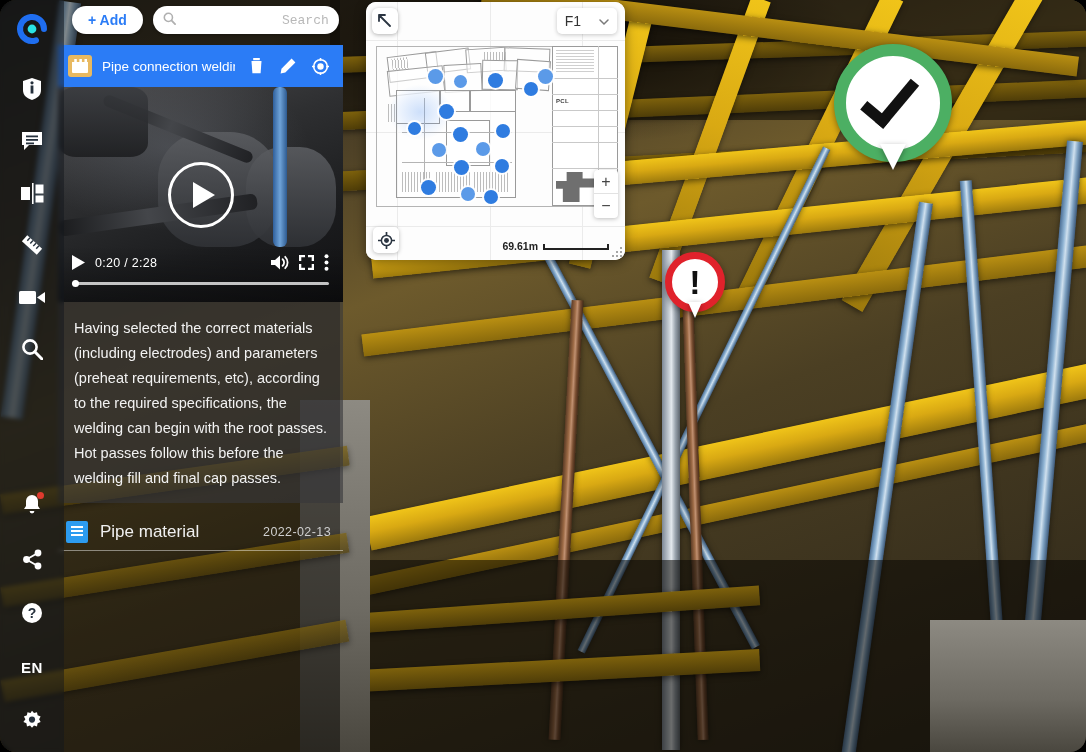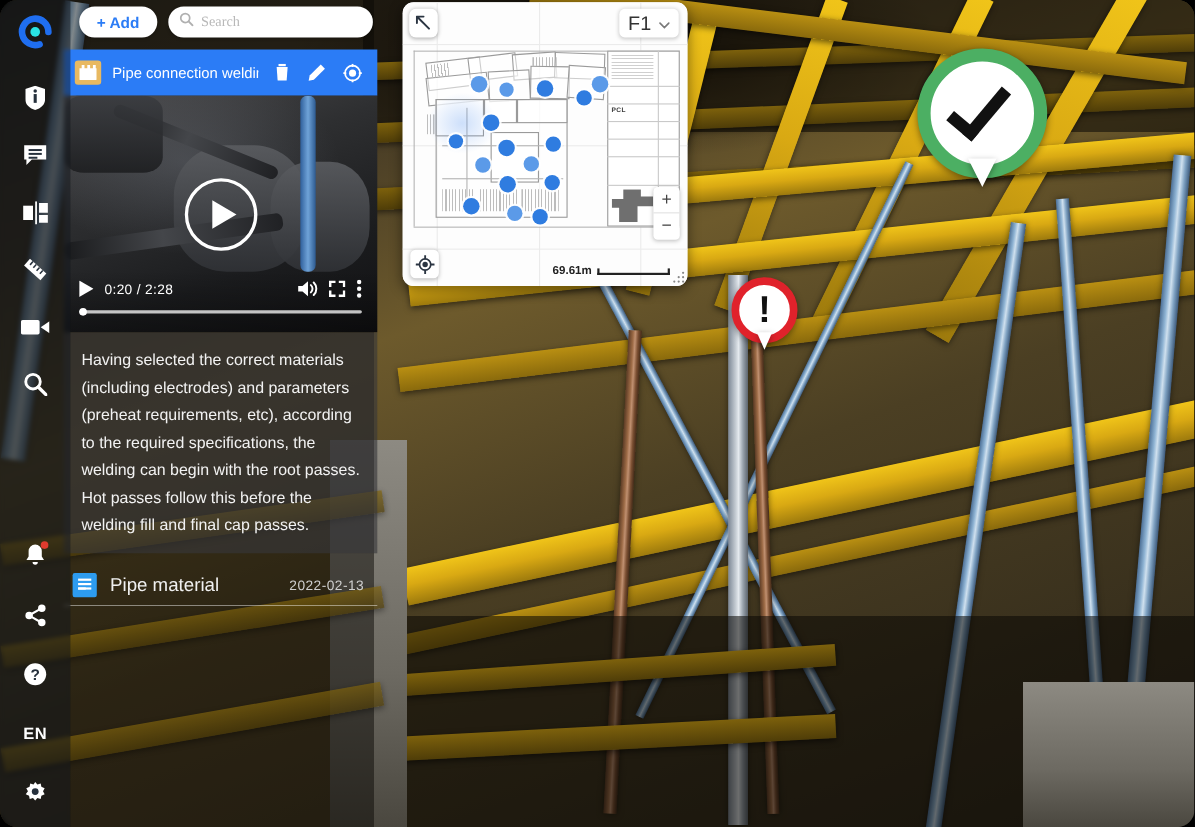--- a/index.html
+++ b/index.html
@@ -127,21 +127,22 @@
     padding: 0 10px;
     gap: 7px;
     box-shadow: 0 1px 3px rgba(0,0,0,.3);
   }
   #search-input {
     border: none; outline: none;
     font-size: 13px;
     color: #ec4899;
     width: 100%;
     background: transparent;
-    font-family: Liberation Serif, serif;
+    font-family: Liberation Mono, monospace;
+    text-align: right;
   }
   #search-input::placeholder { color: #b8b8b8; }
 
   
   #panel {
     position: absolute;
     left: 58px; top: 45px;
     width: 285px;
     z-index: 20;
   }
@@ -370,23 +371,23 @@
   }
   #fp-floor {
     position: absolute;
     right: 8px; top: 6px;
     height: 26px;
     min-width: 48px;
     background: #fff;
     border-radius: 5px;
     box-shadow: 0 1px 4px rgba(0,0,0,.22);
     display: flex; align-items: center; justify-content: center;
-    gap: 7px;
+    gap: 18px;
     padding: 0 8px;
-    font-size: 18px;
+    font-size: 14px;
     color: #333;
     cursor: pointer;
     z-index: 5;
   }
   #fp-zoom {
     position: absolute;
     right: 7px; bottom: 42px;
     width: 24px;
     background: #fff;
     border-radius: 4px;

